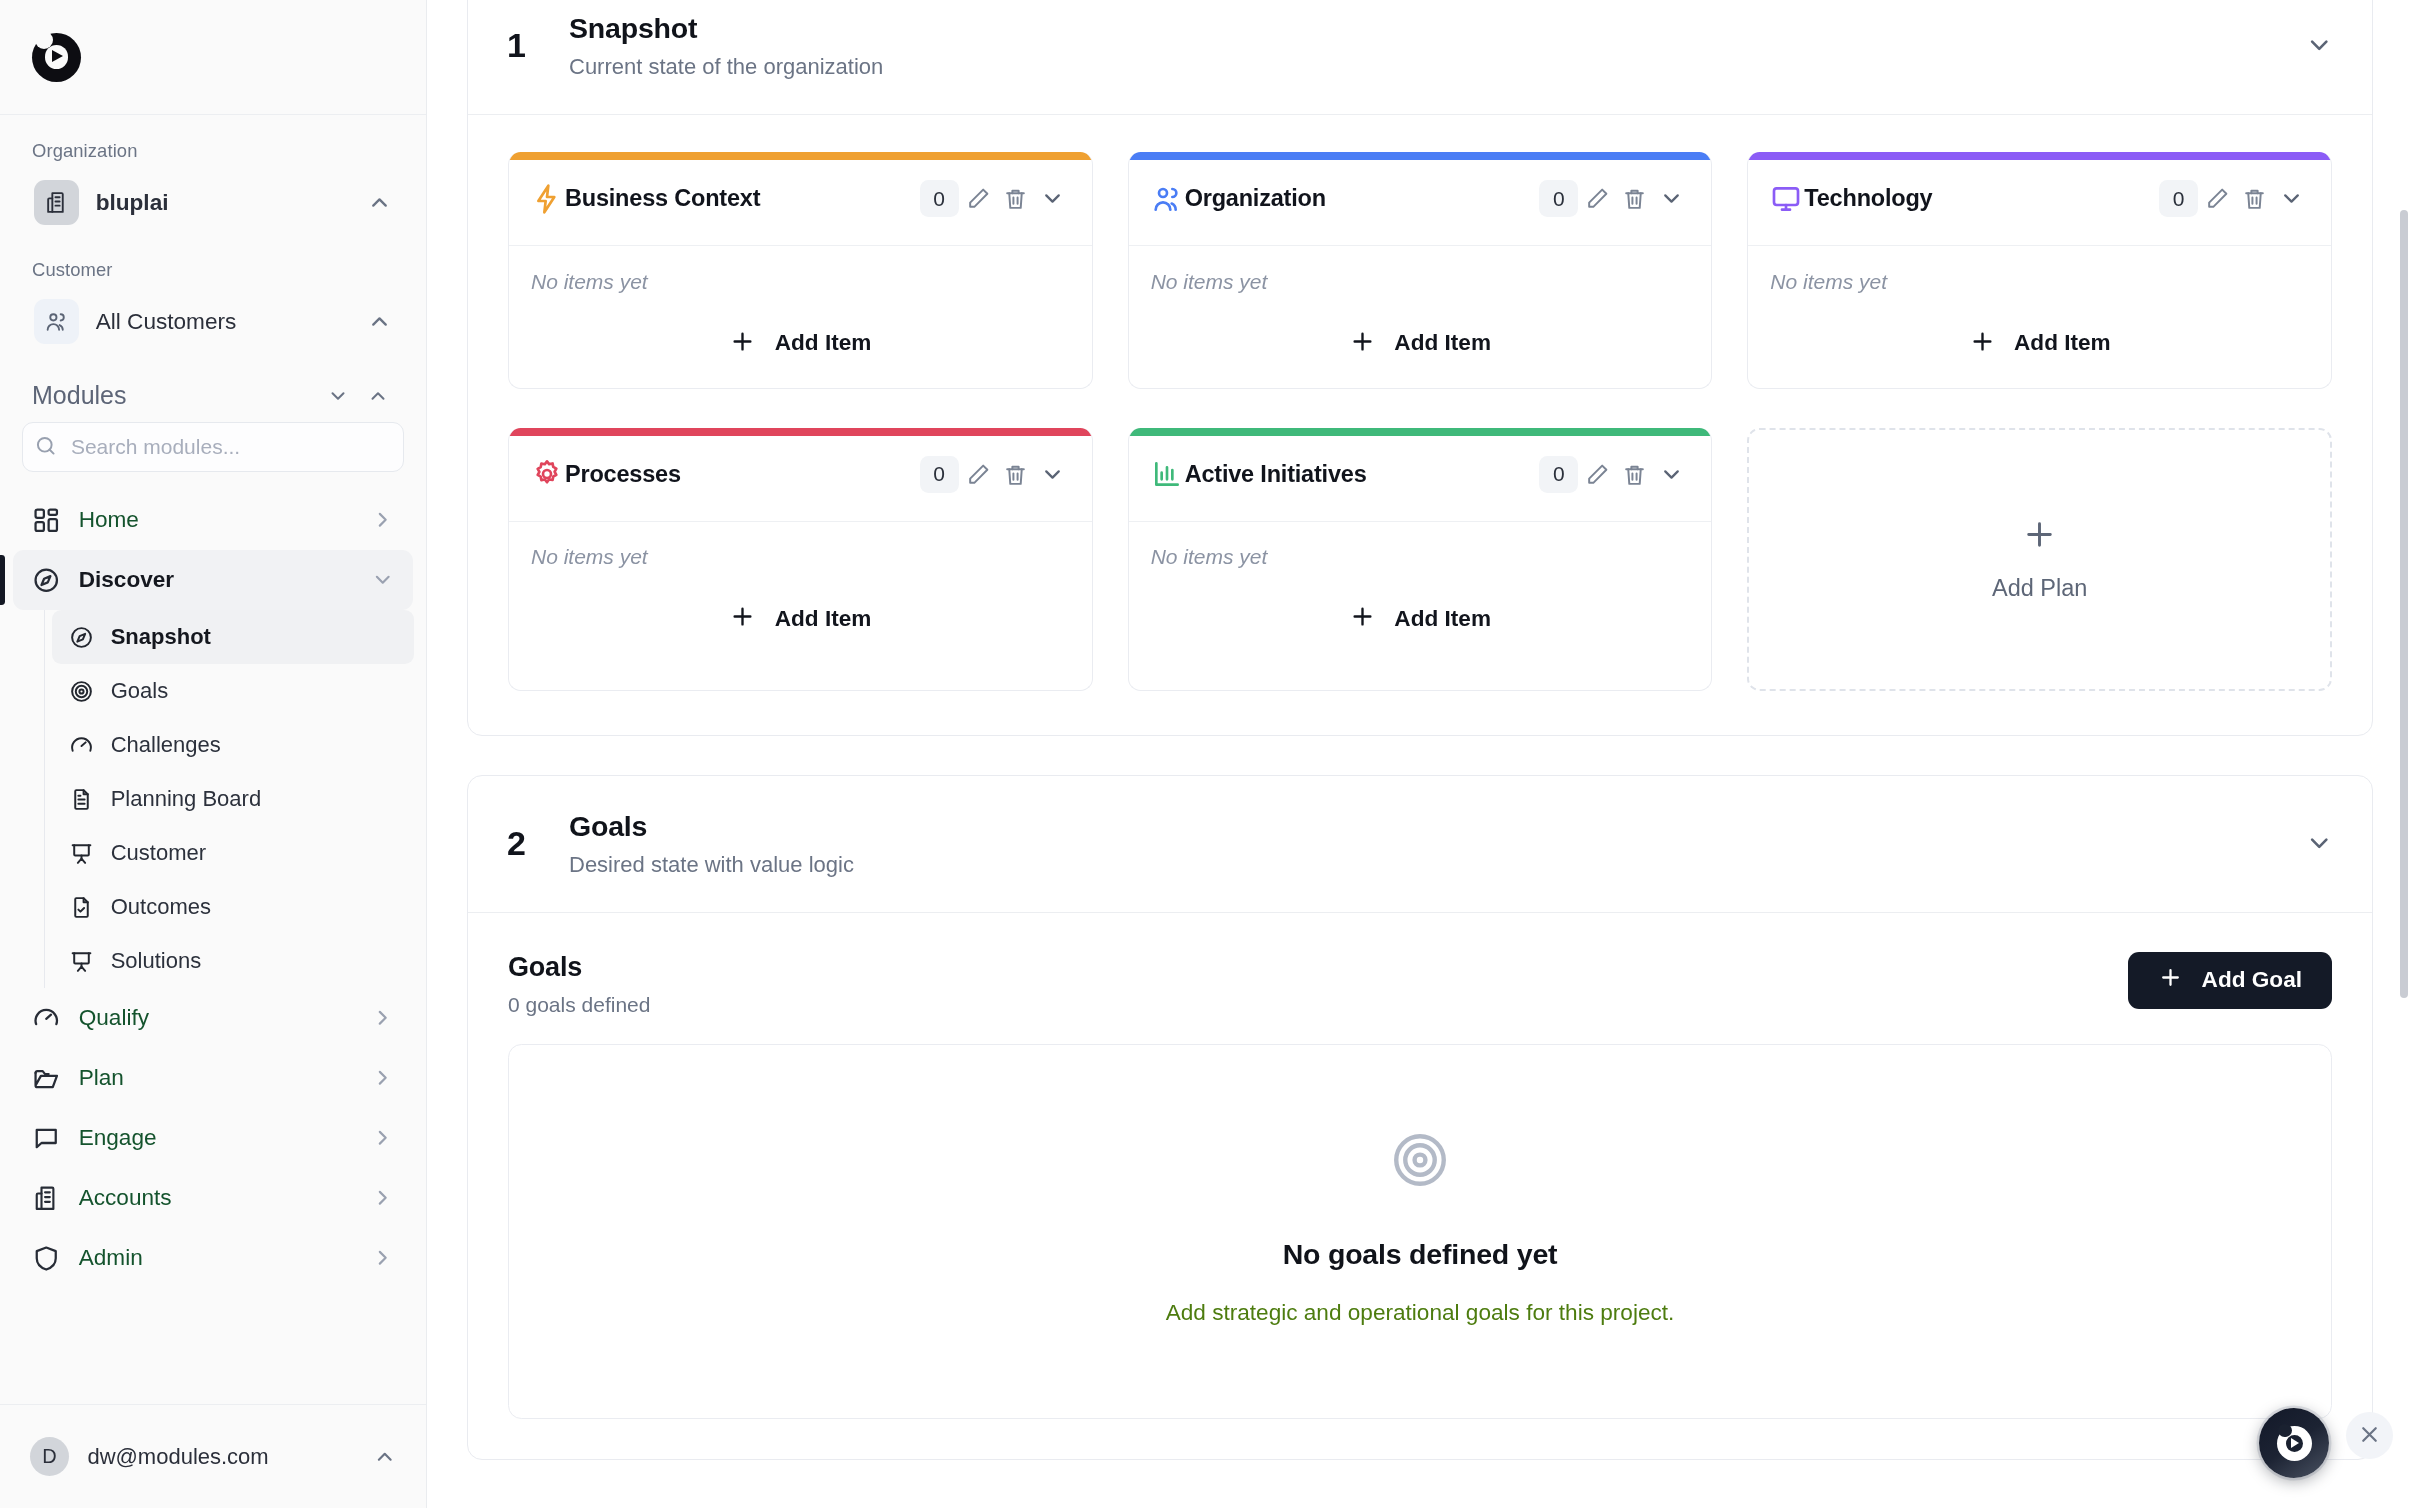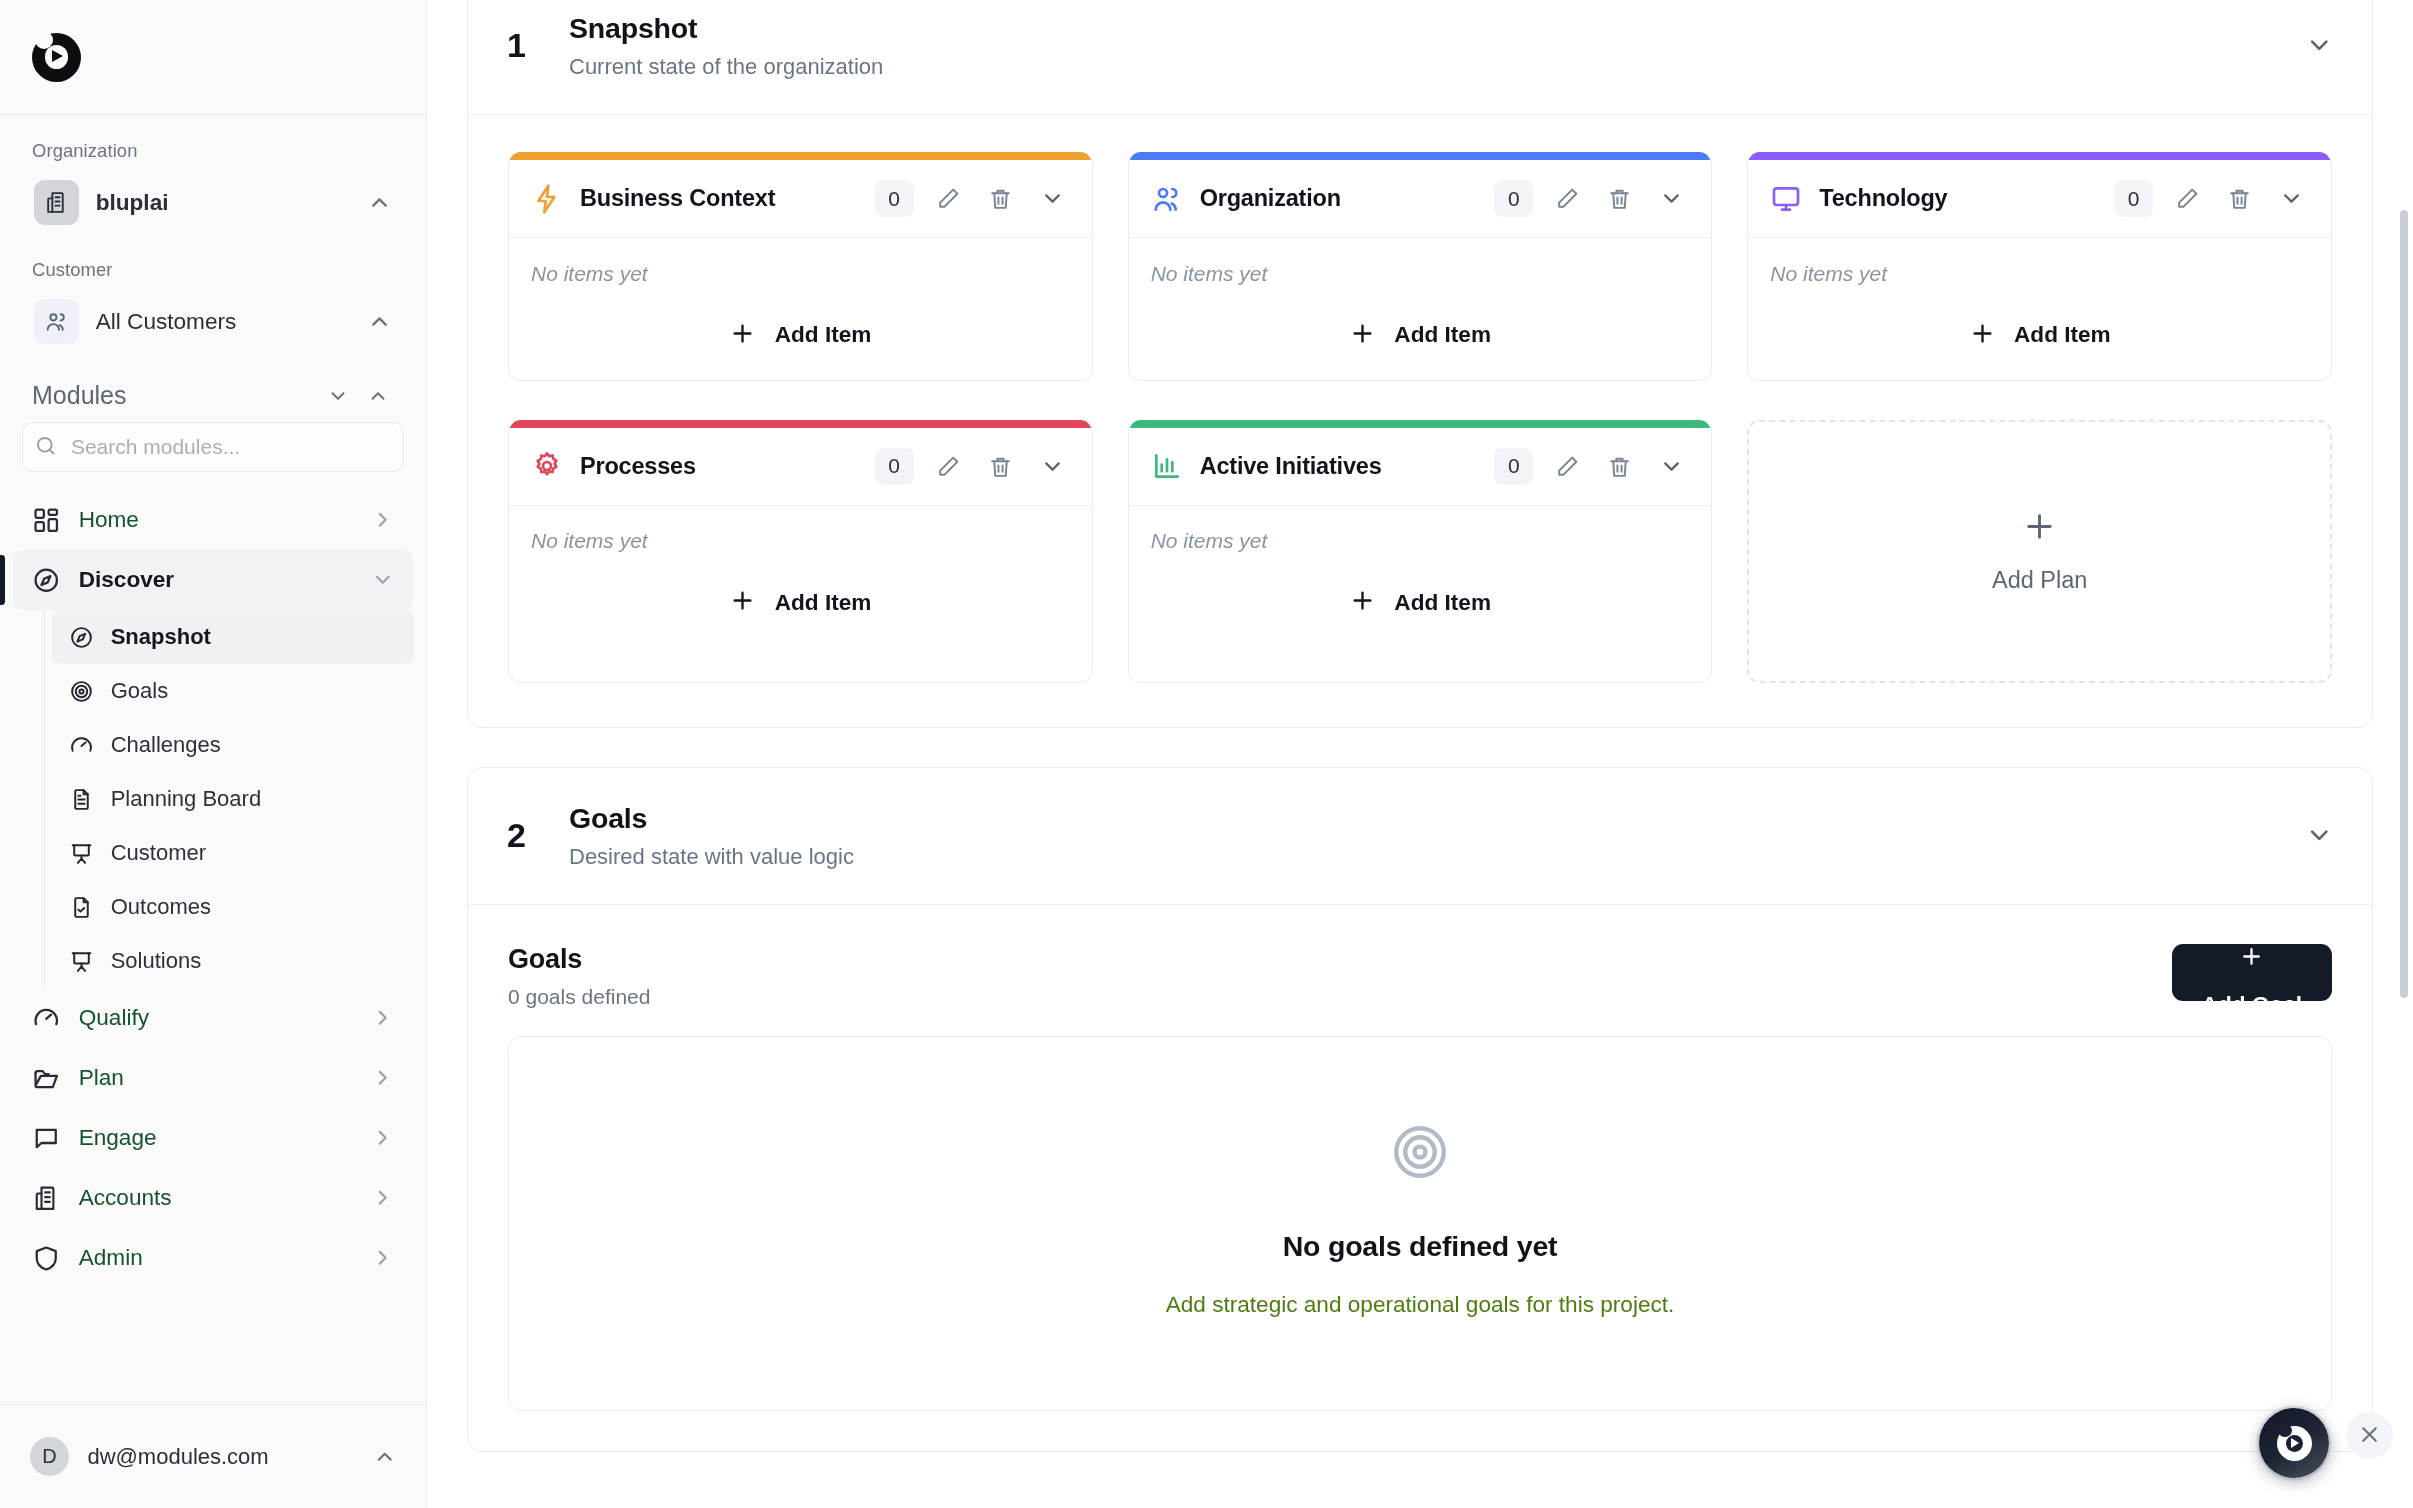--- a/index.html
+++ b/index.html
@@ -173,22 +173,22 @@
     gap: 39px 35px;
     padding: 37px 40px 44px 40px;
   }
   .card {
     border: 1.7px solid #eaecf1; border-radius: 12.6px;
     background: #fff; overflow: hidden;
     border-top-width: 0;
   }
   .card .accent { height: 8.4px; width: 100%; border-radius: 12.6px 12.6px 0 0; }
   .card-head {
-    display: flex; align-items: center; gap: 17px;
-    padding: 20px 22px 20px 22px;
+    display: flex; align-items: center; gap: 2px;
+    padding: 20px 22px 28px 22px;
     border-bottom: 1.7px solid #eef0f3;
   }
   .card-head .cico { width: 32px; height: 32px; flex: 0 0 32px; display:flex; }
   .card-head .cttl { font-size: 23.5px; font-weight: 700; color: #11141c; flex: 1 1 auto; letter-spacing:-0.2px;}
   .badge {
     min-width: 39px; height: 37px; border-radius: 8.4px;
     background: #f2f4f7; color: #2b303b;
     display: flex; align-items: center; justify-content: center;
     font-size: 21px; padding: 0 10px;
   }
@@ -224,21 +224,20 @@
   }
   .goals-bar .gt { flex: 1 1 auto; }
   .goals-bar .gtitle { font-size: 27px; font-weight: 700; color: #10131a; letter-spacing:-0.2px;}
   .goals-bar .gsub { font-size: 21px; color: #6b7485; margin-top: 10px; }
   .add-goal {
     display: flex; align-items: center; gap: 18.4px;
     background: #141a27; color: #fff;
     padding: 0 30px; height: 57px; border-radius: 11px;
     cursor: pointer; border: none;
     font-family: "Liberation Sans", sans-serif;
-    flex-direction: column;
   }
   .add-goal .plus { font-size: 27px; line-height: 1; }
   .add-goal .lbl { font-size: 22.6px; font-weight: 600; }
 
   .goals-empty {
     margin: 0 40px 40px 40px;
     border: 1.7px solid #eaecf1; border-radius: 13.4px;
     display: flex; flex-direction: column; align-items: center;
     padding: 84px 17px 92px 17px;
   }

